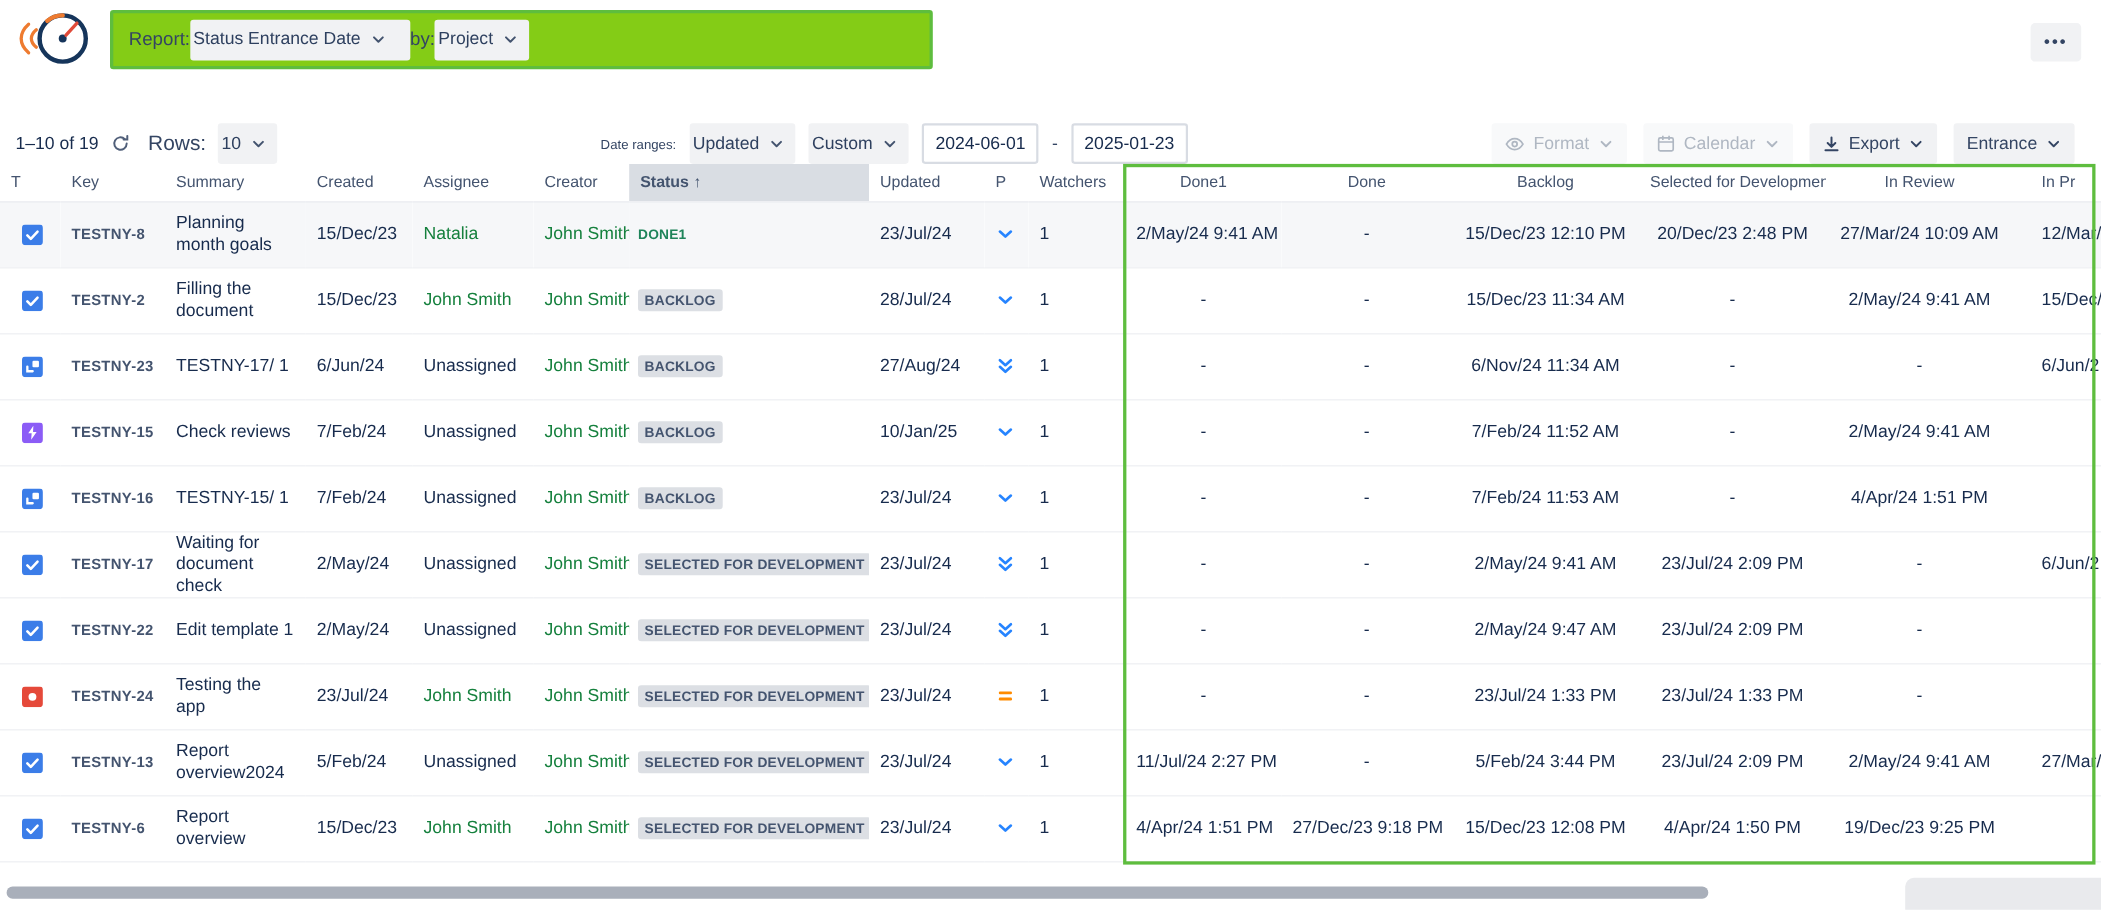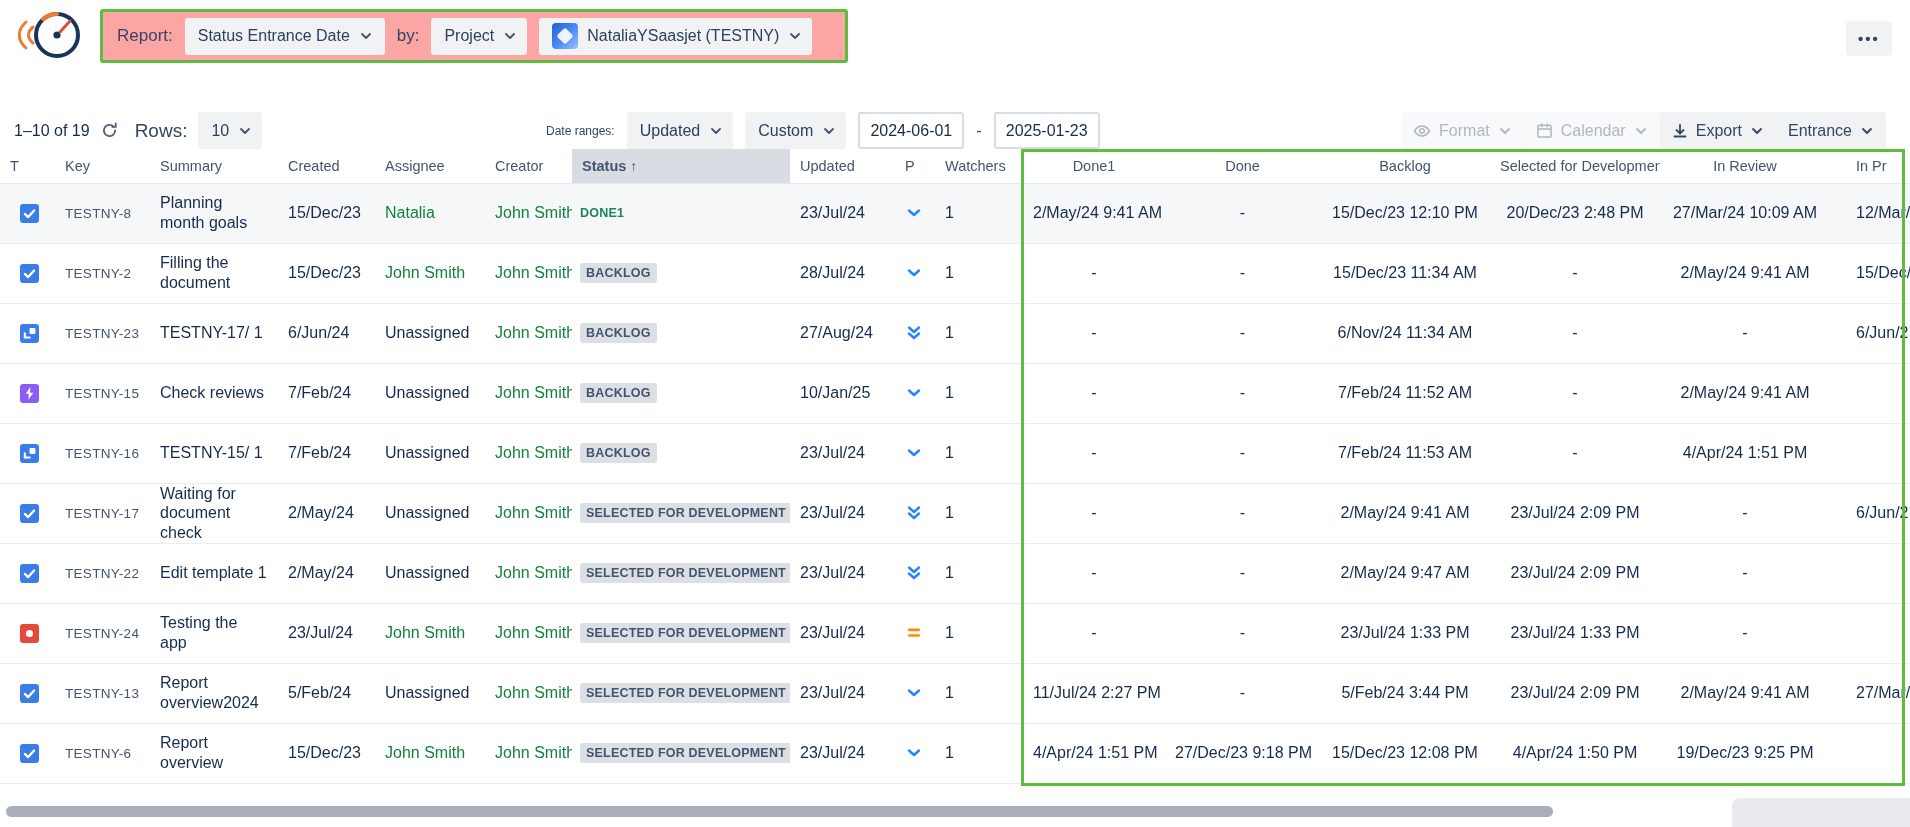--- a/index.html
+++ b/index.html
@@ -4,37 +4,37 @@
 <style>
   *{margin:0;padding:0;box-sizing:border-box}
   html,body{width:1910px;height:827px;overflow:hidden;background:#fff;
     font-family:"Liberation Sans",sans-serif;color:#172B4D}
 
   
   .topbar{position:absolute;left:0;top:0;width:1910px;height:76px;background:#fff}
   .logo{position:absolute;left:12px;top:5px;width:76px;height:60px}
   .report-bar{position:absolute;left:100px;top:9px;width:748px;height:54px;
     border:3px solid var(--green);border-radius:3px;display:flex;align-items:center;
-    gap:12px;padding:0 14px;background:#fca5a5}
+    padding:0 14px;background:#84cc16}
   .lbl{font-size:17px;color:#344563;white-space:nowrap}
   .select{display:inline-flex;align-items:center;gap:9px;background:#F1F2F4;border-radius:3px;
-    height:37px;padding:0 10px 0 13px;font-size:16px;color:#2E405F;cursor:pointer;white-space:nowrap}
+    height:37px;padding:0 10px 0 3px;font-size:16px;color:#2E405F;cursor:pointer;white-space:nowrap}
   .select .chev{flex:none}
   .avatar{width:26px;height:26px;border-radius:4px;flex:none;position:relative;overflow:hidden;
     background:linear-gradient(135deg,#1E5BD6 0%,#4E8DF5 55%,#9CC3FF 100%)}
   .avatar::after{content:"";position:absolute;left:7px;top:7px;width:12px;height:12px;
     background:#fff;border-radius:2px;transform:rotate(45deg);opacity:.9}
   .more-btn{position:absolute;right:18px;top:21px;width:46px;height:35px;background:#F1F2F4;
     border-radius:4px;display:flex;align-items:center;justify-content:center;font-size:15px;
     letter-spacing:2px;color:#344563;cursor:pointer;font-weight:700}
 
   
   .tb-left{position:absolute;left:14px;top:112px;height:37px;display:flex;align-items:center;gap:11px}
   .tb-center{position:absolute;left:546px;top:112px;height:37px;display:flex;align-items:center;gap:12px}
-  .tb-right{position:absolute;right:24px;top:112px;height:37px;display:flex;align-items:center;}
+  .tb-right{position:absolute;right:24px;top:112px;height:37px;display:flex;align-items:center;gap:15px}
   .pag{font-size:16px;font-weight:400;color:#172B4D;white-space:nowrap}
   .icon-btn{display:flex;align-items:center;justify-content:center;cursor:pointer}
   .btn{display:inline-flex;align-items:center;gap:8px;background:#F1F2F4;border-radius:3px;height:37px;
     padding:0 12px;font-size:16px;color:#344563;font-weight:500;cursor:pointer;white-space:nowrap}
   .btn.disabled{background:#F8F9FA;color:#AFB7C2;cursor:default}
   .datebox{display:inline-flex;align-items:center;justify-content:center;height:37px;width:106px;
     border:2px solid #D8DCE3;border-radius:3px;font-size:16px;color:#172B4D;background:#fff;cursor:pointer}
   .dash{font-size:16px;color:#344563}
 
   
@@ -43,21 +43,21 @@
   th{height:34px;font-size:14.5px;color:#44546F;font-weight:500;text-align:left;padding:0 10px;
     border-bottom:1px solid #E7E9EE;white-space:nowrap;overflow:hidden}
   th.th-status{background:#D9DDE3;font-weight:600}
   th .sort{font-size:14px;color:#44546F}
   td{height:60px;font-size:16px;color:#172B4D;padding:0 10px;border-bottom:1px solid #ECEDF1;
     vertical-align:middle;overflow:hidden;white-space:nowrap}
   tr.hl td{background:#F6F7F9}
   .c-icon{padding-left:20px}
   .c-time{text-align:center}
   .c-cut{text-align:left;padding-left:26px}
-  .key{font-size:13.5px;font-weight:400;color:#44546F;letter-spacing:.3px;cursor:pointer}
+  .key{font-size:13.5px;font-weight:700;color:#44546F;letter-spacing:.3px;cursor:pointer}
   .summary{white-space:normal;line-height:1.22;max-width:110px}
   .lnk{color:#15803d;cursor:pointer}
   .lozenge{display:inline-block;background:#DCDFE4;color:#44546F;font-size:12.5px;font-weight:700;
     padding:3px 6px;border-radius:3px;letter-spacing:.2px;white-space:nowrap}
   .lozenge.done{background:transparent;color:#1F845A;padding-left:0}
   .ticon,.picon{display:block}
 
   
   .green-region{position:absolute;left:1021px;top:149px;width:884px;height:637px;
     border:3px solid var(--green);pointer-events:none;z-index:5}
@@ -90,27 +90,20 @@
     <span class="lbl">Report:</span>
     <div class="select" style="min-width:200px">
       <span>Status Entrance Date</span>
       <svg class="chev" width="14" height="14" viewBox="0 0 14 14">
           <path d="M3 5l4 4 4-4" fill="none" stroke="#44546F" stroke-width="1.8" stroke-linecap="round" stroke-linejoin="round"></path>
         </svg>
     </div>
     <span class="lbl">by:</span>
     <div class="select">
       <span>Project</span>
-      <svg class="chev" width="14" height="14" viewBox="0 0 14 14">
-          <path d="M3 5l4 4 4-4" fill="none" stroke="#44546F" stroke-width="1.8" stroke-linecap="round" stroke-linejoin="round"></path>
-        </svg>
-    </div>
-    <div class="select">
-      <span class="avatar"></span>
-      <span>NataliaYSaasjet (TESTNY)</span>
       <svg class="chev" width="14" height="14" viewBox="0 0 14 14">
           <path d="M3 5l4 4 4-4" fill="none" stroke="#44546F" stroke-width="1.8" stroke-linecap="round" stroke-linejoin="round"></path>
         </svg>
     </div>
   </div>
 
   <div class="more-btn">•••</div>
 </div>
 
 <div class="tb-left">

